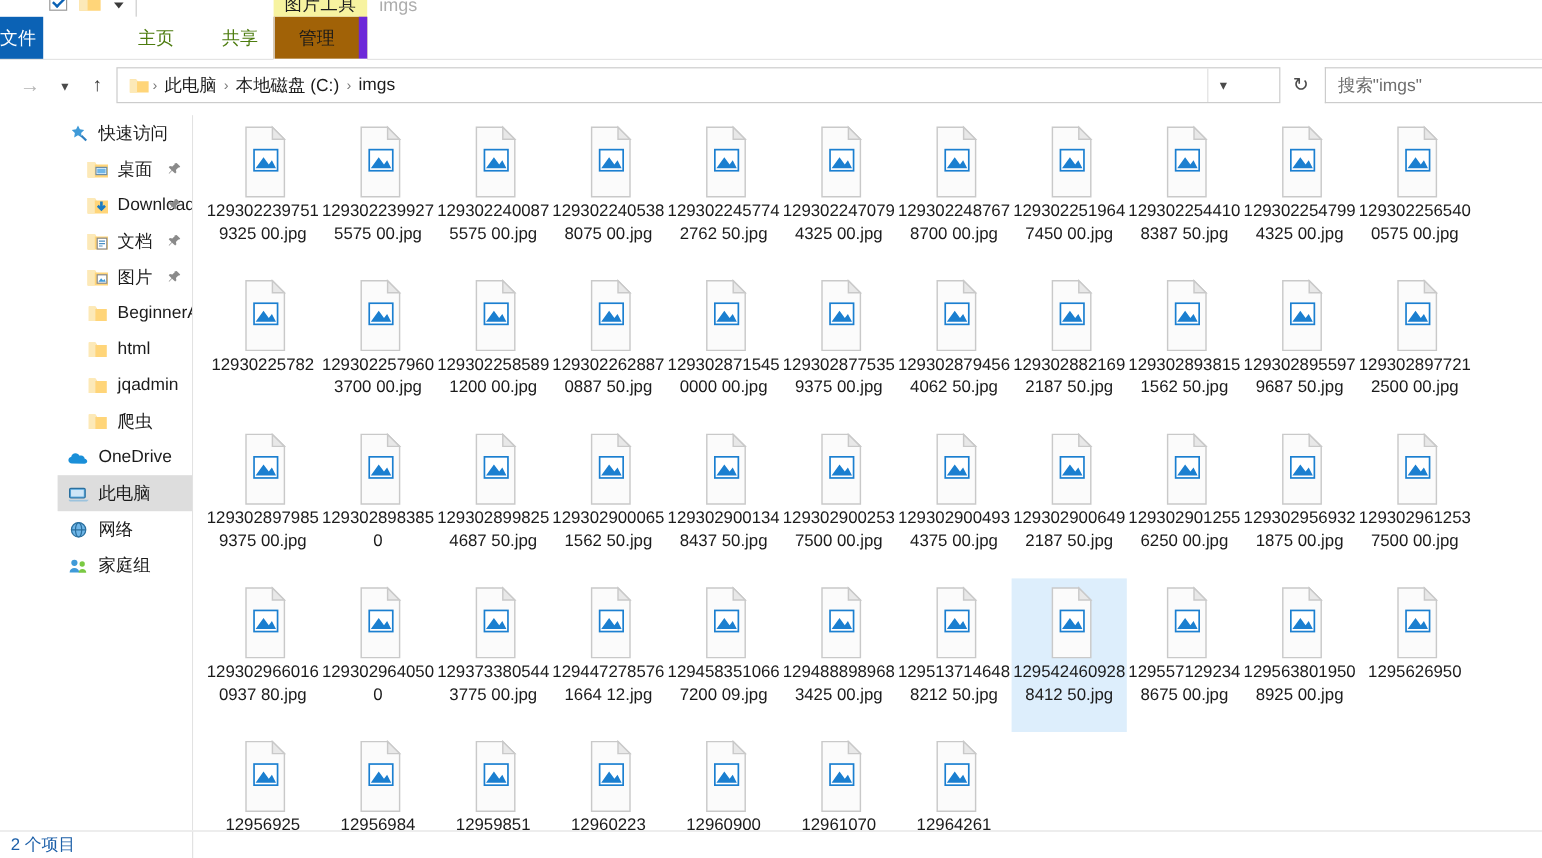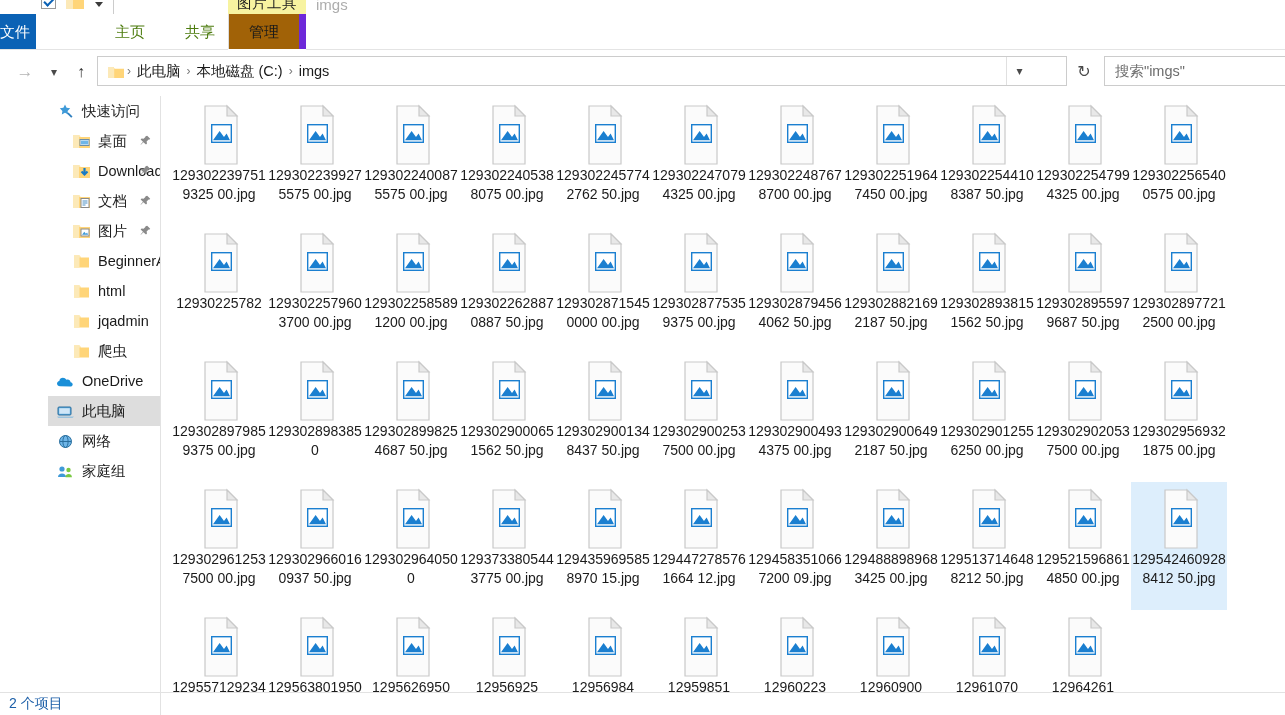--- a/index.html
+++ b/index.html
@@ -667,51 +667,41 @@
         <div class="label">1293029012556250 00.jpg</div>
       </div>
       <div class="tile">
         <div class="icon-wrap"><svg width="52" height="62" viewBox="0 0 52 62">
             <path d="M12 2h22l10 10v48H12z" fill="#fbfbfb" stroke="#c9c9c9" stroke-width="1.2"></path>
             <path d="M34 2l10 10H34z" fill="#e8e8e8" stroke="#c9c9c9" stroke-width="1.2"></path>
             <rect x="18" y="20" width="21" height="19" fill="#1b7fd0"></rect>
             <rect x="19.4" y="21.4" width="18.2" height="16.2" fill="#fff"></rect>
             <path d="M20 36.2l6.6-9.2 4.4 6 2.6-3.4 3.4 6.6z" fill="#1b7fd0"></path>
           </svg></div>
-        <div class="label">1293029020537500 00.jpg</div>
-      </div>
-      <div class="tile">
-        <div class="icon-wrap"><svg width="52" height="62" viewBox="0 0 52 62">
-            <path d="M12 2h22l10 10v48H12z" fill="#fbfbfb" stroke="#c9c9c9" stroke-width="1.2"></path>
-            <path d="M34 2l10 10H34z" fill="#e8e8e8" stroke="#c9c9c9" stroke-width="1.2"></path>
-            <rect x="18" y="20" width="21" height="19" fill="#1b7fd0"></rect>
-            <rect x="19.4" y="21.4" width="18.2" height="16.2" fill="#fff"></rect>
-            <path d="M20 36.2l6.6-9.2 4.4 6 2.6-3.4 3.4 6.6z" fill="#1b7fd0"></path>
-          </svg></div>
         <div class="label">1293029569321875 00.jpg</div>
       </div>
       <div class="tile">
         <div class="icon-wrap"><svg width="52" height="62" viewBox="0 0 52 62">
             <path d="M12 2h22l10 10v48H12z" fill="#fbfbfb" stroke="#c9c9c9" stroke-width="1.2"></path>
             <path d="M34 2l10 10H34z" fill="#e8e8e8" stroke="#c9c9c9" stroke-width="1.2"></path>
             <rect x="18" y="20" width="21" height="19" fill="#1b7fd0"></rect>
             <rect x="19.4" y="21.4" width="18.2" height="16.2" fill="#fff"></rect>
             <path d="M20 36.2l6.6-9.2 4.4 6 2.6-3.4 3.4 6.6z" fill="#1b7fd0"></path>
           </svg></div>
         <div class="label">1293029612537500 00.jpg</div>
       </div>
       <div class="tile">
         <div class="icon-wrap"><svg width="52" height="62" viewBox="0 0 52 62">
             <path d="M12 2h22l10 10v48H12z" fill="#fbfbfb" stroke="#c9c9c9" stroke-width="1.2"></path>
             <path d="M34 2l10 10H34z" fill="#e8e8e8" stroke="#c9c9c9" stroke-width="1.2"></path>
             <rect x="18" y="20" width="21" height="19" fill="#1b7fd0"></rect>
             <rect x="19.4" y="21.4" width="18.2" height="16.2" fill="#fff"></rect>
             <path d="M20 36.2l6.6-9.2 4.4 6 2.6-3.4 3.4 6.6z" fill="#1b7fd0"></path>
           </svg></div>
-        <div class="label">1293029660160937 50.jpg</div>
+        <div class="label">1293029660160937 80.jpg</div>
       </div>
       <div class="tile">
         <div class="icon-wrap"><svg width="52" height="62" viewBox="0 0 52 62">
             <path d="M12 2h22l10 10v48H12z" fill="#fbfbfb" stroke="#c9c9c9" stroke-width="1.2"></path>
             <path d="M34 2l10 10H34z" fill="#e8e8e8" stroke="#c9c9c9" stroke-width="1.2"></path>
             <rect x="18" y="20" width="21" height="19" fill="#1b7fd0"></rect>
             <rect x="19.4" y="21.4" width="18.2" height="16.2" fill="#fff"></rect>
             <path d="M20 36.2l6.6-9.2 4.4 6 2.6-3.4 3.4 6.6z" fill="#1b7fd0"></path>
           </svg></div>
         <div class="label">1293029640500</div>
@@ -727,30 +717,20 @@
         <div class="label">1293733805443775 00.jpg</div>
       </div>
       <div class="tile">
         <div class="icon-wrap"><svg width="52" height="62" viewBox="0 0 52 62">
             <path d="M12 2h22l10 10v48H12z" fill="#fbfbfb" stroke="#c9c9c9" stroke-width="1.2"></path>
             <path d="M34 2l10 10H34z" fill="#e8e8e8" stroke="#c9c9c9" stroke-width="1.2"></path>
             <rect x="18" y="20" width="21" height="19" fill="#1b7fd0"></rect>
             <rect x="19.4" y="21.4" width="18.2" height="16.2" fill="#fff"></rect>
             <path d="M20 36.2l6.6-9.2 4.4 6 2.6-3.4 3.4 6.6z" fill="#1b7fd0"></path>
           </svg></div>
-        <div class="label">1294359695858970 15.jpg</div>
-      </div>
-      <div class="tile">
-        <div class="icon-wrap"><svg width="52" height="62" viewBox="0 0 52 62">
-            <path d="M12 2h22l10 10v48H12z" fill="#fbfbfb" stroke="#c9c9c9" stroke-width="1.2"></path>
-            <path d="M34 2l10 10H34z" fill="#e8e8e8" stroke="#c9c9c9" stroke-width="1.2"></path>
-            <rect x="18" y="20" width="21" height="19" fill="#1b7fd0"></rect>
-            <rect x="19.4" y="21.4" width="18.2" height="16.2" fill="#fff"></rect>
-            <path d="M20 36.2l6.6-9.2 4.4 6 2.6-3.4 3.4 6.6z" fill="#1b7fd0"></path>
-          </svg></div>
         <div class="label">1294472785761664 12.jpg</div>
       </div>
       <div class="tile">
         <div class="icon-wrap"><svg width="52" height="62" viewBox="0 0 52 62">
             <path d="M12 2h22l10 10v48H12z" fill="#fbfbfb" stroke="#c9c9c9" stroke-width="1.2"></path>
             <path d="M34 2l10 10H34z" fill="#e8e8e8" stroke="#c9c9c9" stroke-width="1.2"></path>
             <rect x="18" y="20" width="21" height="19" fill="#1b7fd0"></rect>
             <rect x="19.4" y="21.4" width="18.2" height="16.2" fill="#fff"></rect>
             <path d="M20 36.2l6.6-9.2 4.4 6 2.6-3.4 3.4 6.6z" fill="#1b7fd0"></path>
           </svg></div>
@@ -768,30 +748,20 @@
       </div>
       <div class="tile">
         <div class="icon-wrap"><svg width="52" height="62" viewBox="0 0 52 62">
             <path d="M12 2h22l10 10v48H12z" fill="#fbfbfb" stroke="#c9c9c9" stroke-width="1.2"></path>
             <path d="M34 2l10 10H34z" fill="#e8e8e8" stroke="#c9c9c9" stroke-width="1.2"></path>
             <rect x="18" y="20" width="21" height="19" fill="#1b7fd0"></rect>
             <rect x="19.4" y="21.4" width="18.2" height="16.2" fill="#fff"></rect>
             <path d="M20 36.2l6.6-9.2 4.4 6 2.6-3.4 3.4 6.6z" fill="#1b7fd0"></path>
           </svg></div>
         <div class="label">1295137146488212 50.jpg</div>
-      </div>
-      <div class="tile">
-        <div class="icon-wrap"><svg width="52" height="62" viewBox="0 0 52 62">
-            <path d="M12 2h22l10 10v48H12z" fill="#fbfbfb" stroke="#c9c9c9" stroke-width="1.2"></path>
-            <path d="M34 2l10 10H34z" fill="#e8e8e8" stroke="#c9c9c9" stroke-width="1.2"></path>
-            <rect x="18" y="20" width="21" height="19" fill="#1b7fd0"></rect>
-            <rect x="19.4" y="21.4" width="18.2" height="16.2" fill="#fff"></rect>
-            <path d="M20 36.2l6.6-9.2 4.4 6 2.6-3.4 3.4 6.6z" fill="#1b7fd0"></path>
-          </svg></div>
-        <div class="label">1295215968614850 00.jpg</div>
       </div>
       <div class="tile selected">
         <div class="icon-wrap"><svg width="52" height="62" viewBox="0 0 52 62">
             <path d="M12 2h22l10 10v48H12z" fill="#fbfbfb" stroke="#c9c9c9" stroke-width="1.2"></path>
             <path d="M34 2l10 10H34z" fill="#e8e8e8" stroke="#c9c9c9" stroke-width="1.2"></path>
             <rect x="18" y="20" width="21" height="19" fill="#1b7fd0"></rect>
             <rect x="19.4" y="21.4" width="18.2" height="16.2" fill="#fff"></rect>
             <path d="M20 36.2l6.6-9.2 4.4 6 2.6-3.4 3.4 6.6z" fill="#1b7fd0"></path>
           </svg></div>
         <div class="label">1295424609288412 50.jpg</div>

